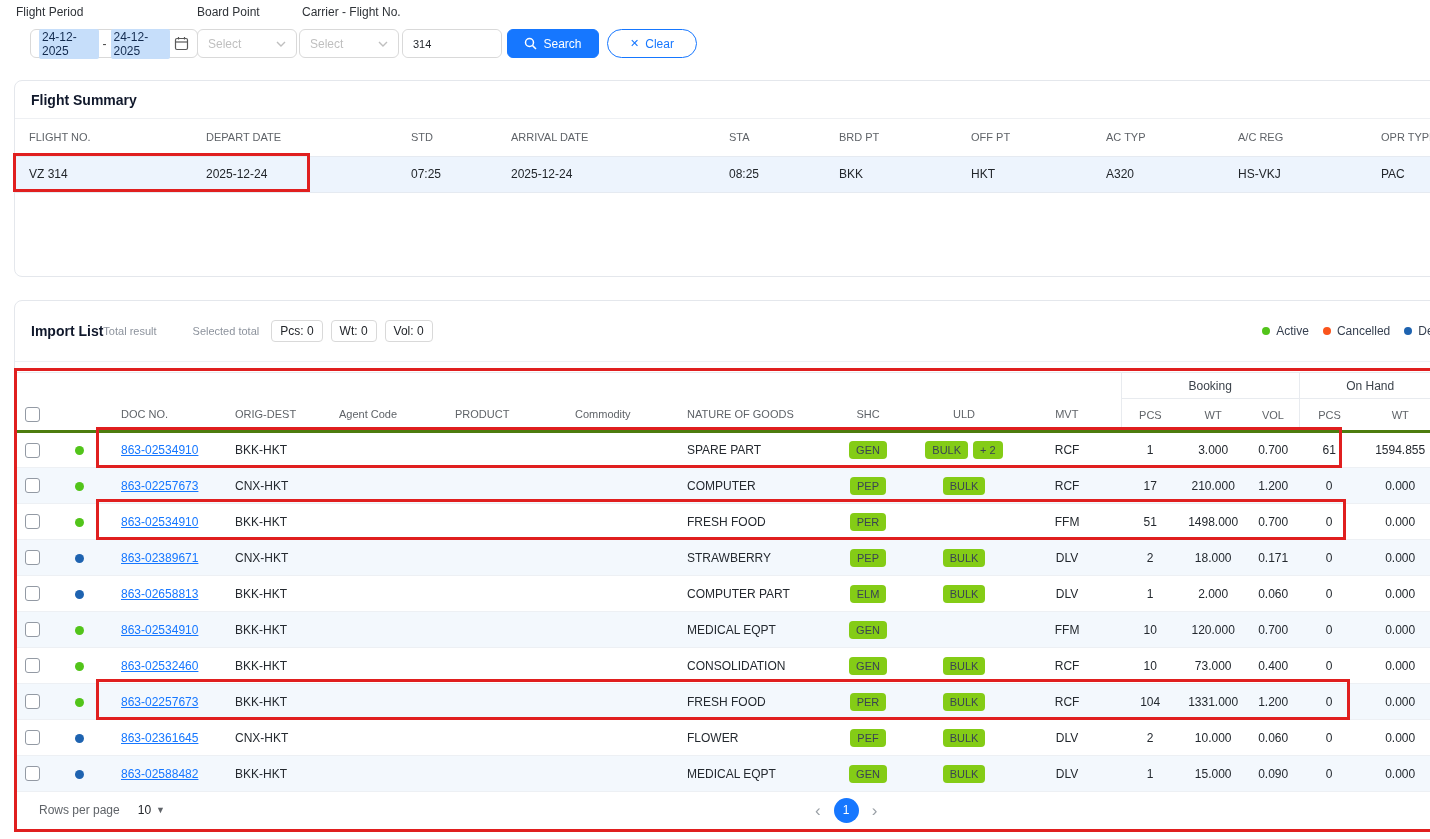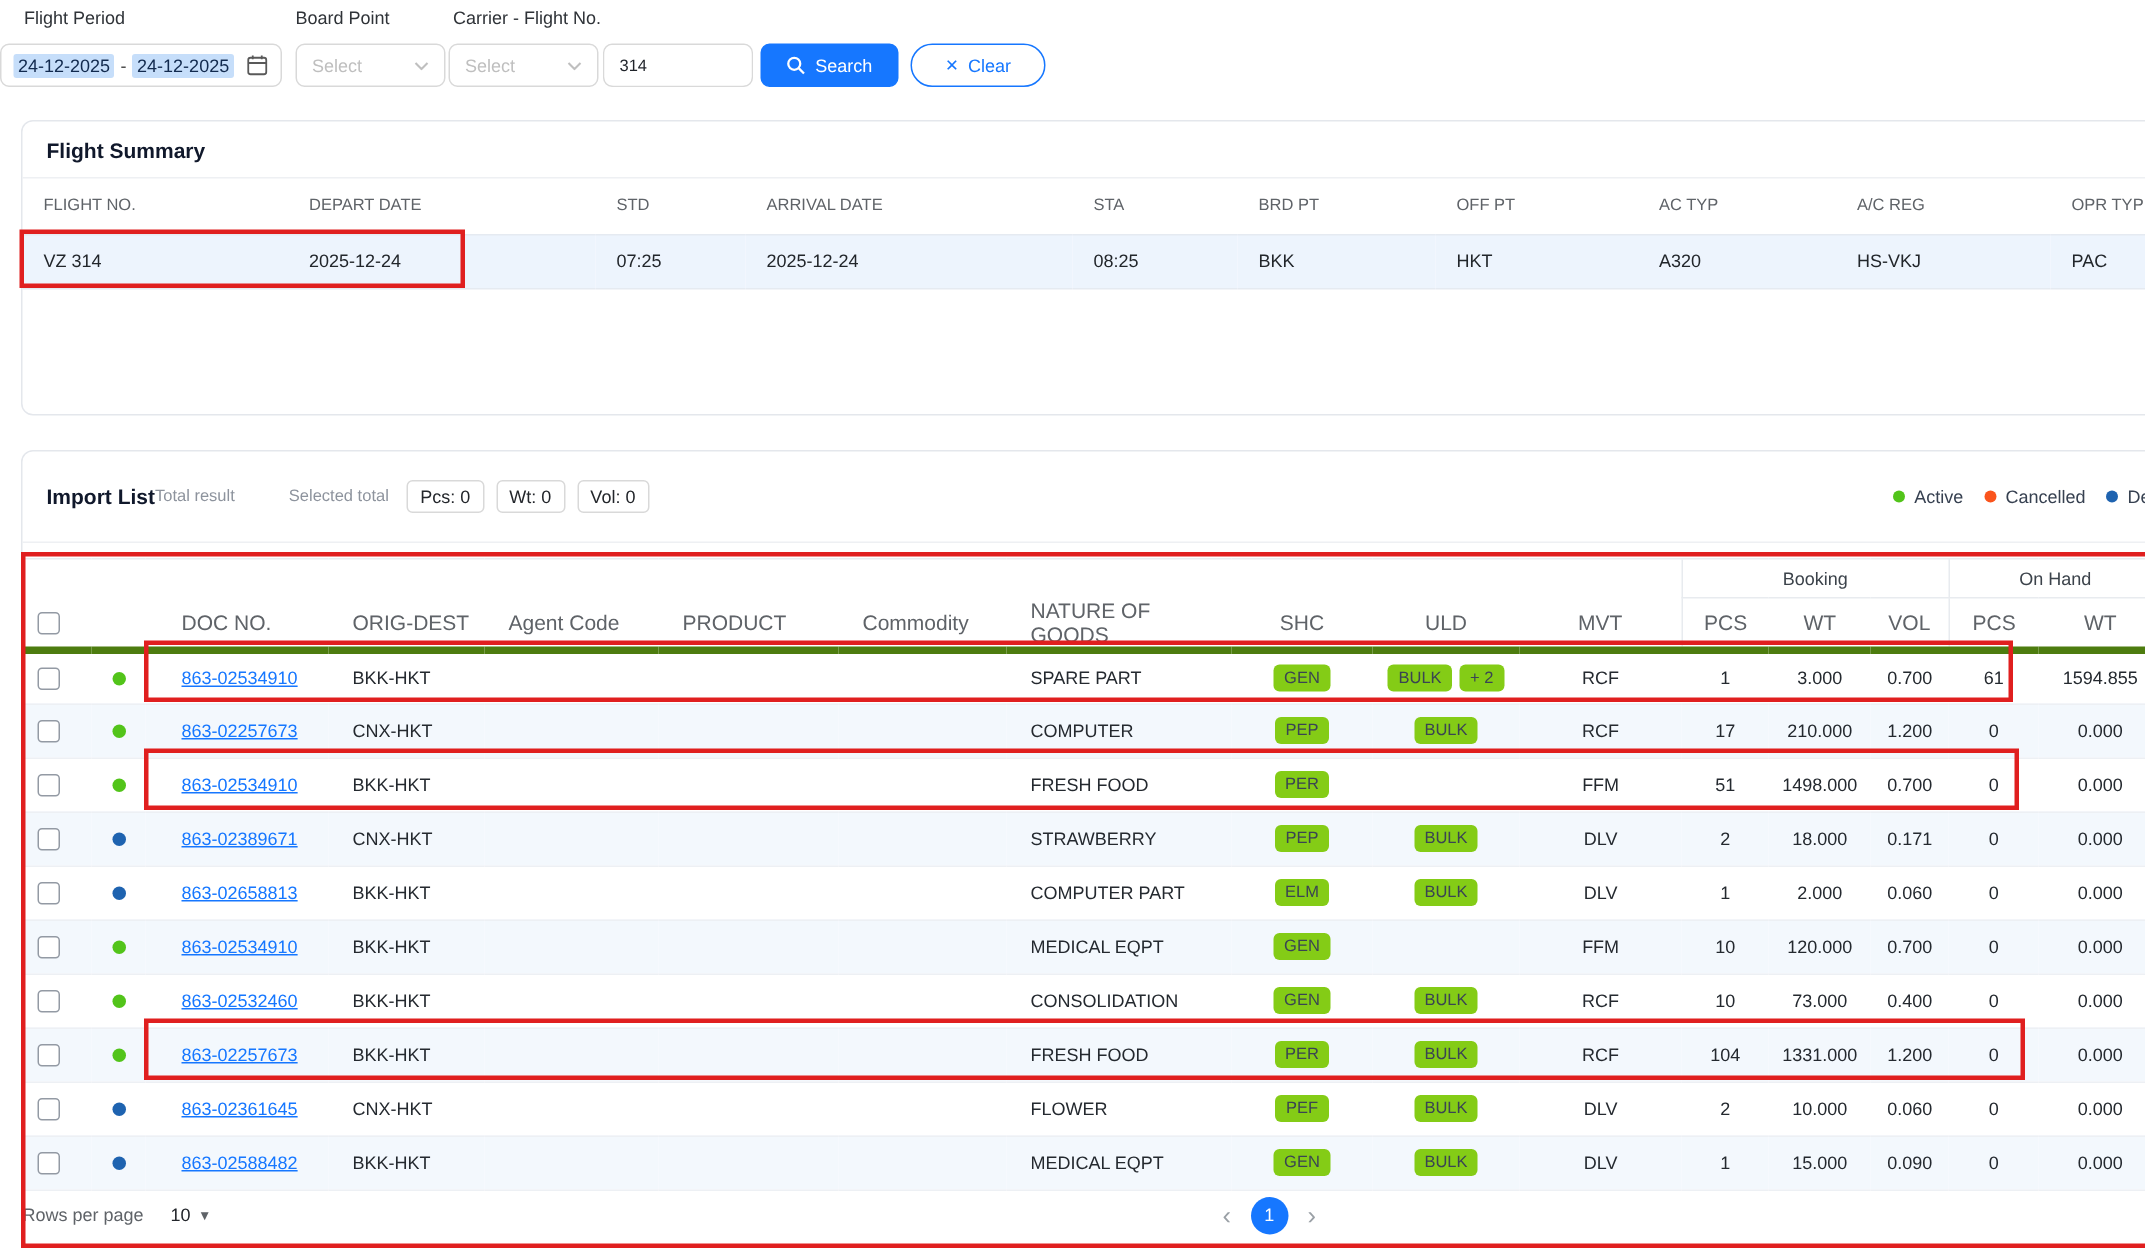--- a/index.html
+++ b/index.html
@@ -4,21 +4,21 @@
 <style>
   * { margin:0; padding:0; box-sizing:border-box; }
   html,body { background:#fff; }
   body { font-family:"Liberation Sans", sans-serif; }
   .page { position:relative; width:1430px; height:839px; overflow:hidden; background:#fff; color:#1f2329; }
 
   
   .f-label { position:absolute; top:5px; font-size:12px; color:#2f3338; }
   .control { position:absolute; top:29px; height:29px; border:1px solid #d9d9d9; border-radius:6px;
              background:#fff; display:flex; align-items:center; font-size:12px; }
-  .date-range { left:0; width:188px; padding:0 8px; gap:4px; }
+  .date-range { left:30px; width:168px; padding:0 8px; gap:4px; }
   .date-chip { background:#c6defa; color:#122a4e; padding:1px 3px; border-radius:2px; }
   .date-sep { color:#444; }
   .cal-icon { margin-left:auto; display:flex; }
   .select { justify-content:space-between; padding:0 10px; color:#bfbfbf; cursor:pointer; }
   .sel-board { left:197px; width:100px; }
   .sel-carrier { left:299px; width:100px; }
   .inp-flight { left:402px; width:100px; }
   .inp-flight input { border:none; outline:none; width:100%; height:100%; padding:0 10px;
                       font-family:inherit; font-size:11px; color:#1f2329; border-radius:6px; }
   .btn { cursor:pointer; display:flex; align-items:center; justify-content:center; gap:6px; font-size:12px; }
@@ -48,21 +48,21 @@
   .badge { border:1px solid #d9d9d9; border-radius:4px; padding:3px 8px; font-size:12px; color:#23262b;
            background:#fff; white-space:nowrap; }
   .legend { margin-left:auto; display:flex; gap:14px; align-items:center; }
   .legend-item { display:flex; align-items:center; gap:6px; font-size:12px; color:#374151; white-space:nowrap; }
 
   
   .imp-table { width:1426px; border-collapse:collapse; table-layout:fixed; margin-top:10px; }
   .imp-table th { font-weight:normal; }
   .gh-row th { height:26px; border-top:1px solid #e8ebef; font-size:12px; color:#3c434b; text-align:center; }
   .gh-cell { border:1px solid #e8ebef; }
-  .h-row th { height:33px; font-size:14px; color:#5f6368; border-bottom:5px solid #4d7c0f; text-align:left; padding-left:16px; }
+  .h-row th { height:33px; font-size:11px; color:#5f6368; border-bottom:3px solid #4d7c0f; text-align:left; padding-left:16px; }
   .h-row th.ac { text-align:center; padding-left:0; }
   .h-row th.bl { border-left:1px solid #e8ebef; }
   .imp-table tbody tr { height:36px; }
   .imp-table tbody td { font-size:12px; color:#24292f; border-bottom:1px solid #edf0f4; padding-left:16px; }
   .imp-table tbody td.ac { text-align:center; padding-left:0; }
   .imp-table tbody tr:nth-of-type(even) { background:#f3f8fd; }
   .c-check { padding-left:10px !important; }
   .c-doc { padding-left:24px !important; }
   .c-dot { text-align:center; padding-left:0 !important; }
   .checkbox { display:inline-block; width:15px; height:15px; border:1px solid #939aa4; border-radius:3px;
@@ -73,21 +73,21 @@
   .dot.cancelled { background:var(--status-cancelled); }
   .dot.delivered { background:var(--status-delivered); }
   .doc-link { color:var(--accent); text-decoration:underline; cursor:pointer; }
   .pill { display:inline-block; background:#84cc16; color:#3a4453; border-radius:4px; padding:2px 7px;
           font-size:11px; line-height:14px; }
   .pill:empty { display:none; }
   .uld-wrap { display:inline-flex; gap:5px; align-items:center; }
 
   
   .il-footer { position:absolute; left:0; right:0; bottom:0; height:42px; display:flex; align-items:center; }
-  .rpp { display:flex; align-items:center; gap:18px; }
+  .rpp { display:flex; align-items:center; padding-left:24px; gap:18px; }
   .rpp-label { font-size:12px; color:#5f6368; }
   .rpp-select { display:flex; align-items:center; gap:5px; font-size:12px; color:#23262b; cursor:pointer; }
   .caret { font-size:9px; color:#5f6368; }
   .pagination { position:absolute; left:800px; display:flex; align-items:center; gap:13px; }
   .pg-arrow { font-size:17px; color:#9aa0a6; cursor:pointer; line-height:1; }
   .pg-num { width:25px; height:25px; border-radius:50%; background:var(--accent); color:#fff;
             display:flex; align-items:center; justify-content:center; font-size:12px; cursor:pointer; }
 
   
   .annotation-layer { position:absolute; inset:0; pointer-events:none; z-index:50; }

